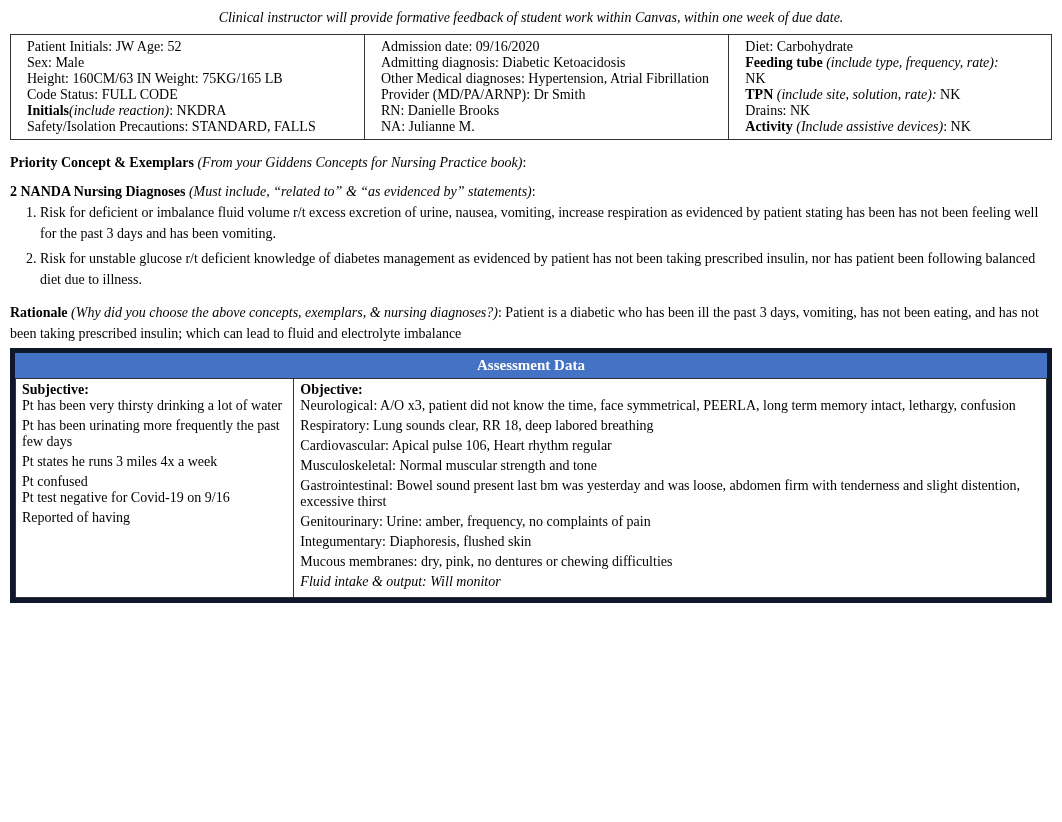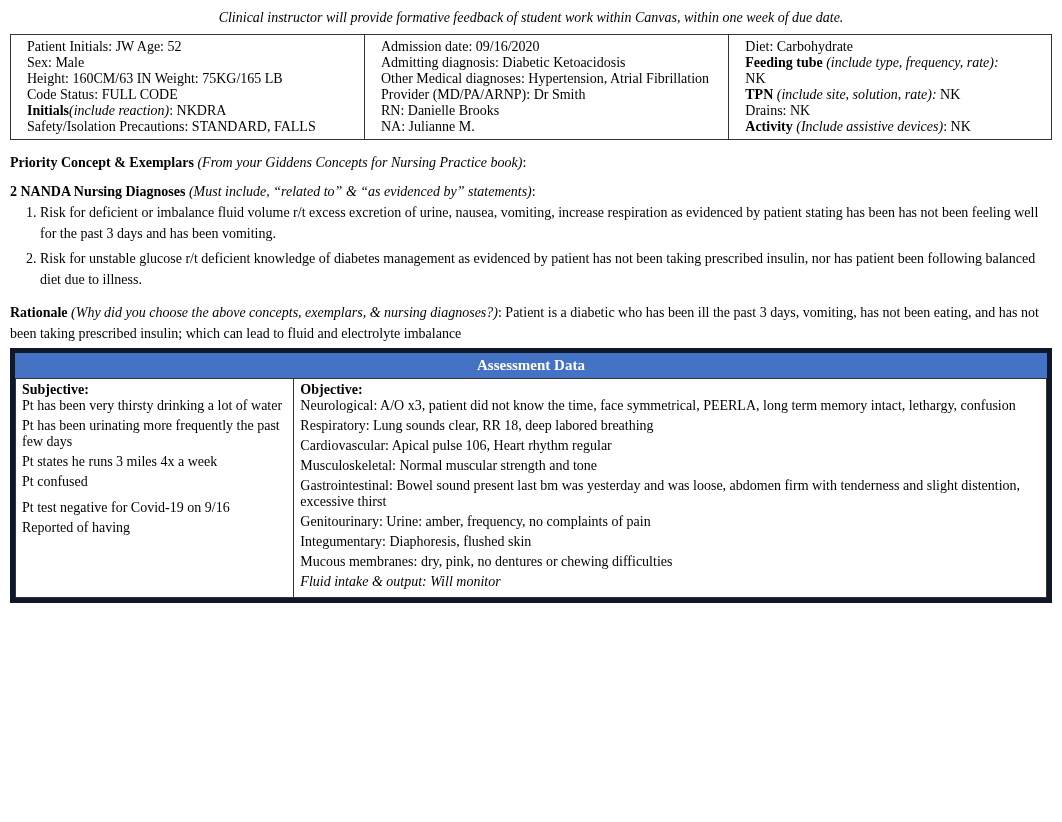--- a/index.html
+++ b/index.html
@@ -157,21 +157,21 @@
     <div class="assessment-header">Assessment Data</div>
     <table class="assessment-table">
       <tbody>
           <tr>
         <td style="width:27%; vertical-align:top;">
           <div class="subj-header">Subjective:</div>
           <div id="subjective-items">
                 <div style="margin-bottom: 4px;">Pt has been very thirsty drinking a lot of water</div>
                 <div style="margin-bottom: 4px;">Pt has been urinating more frequently the past few days</div>
                 <div style="margin-bottom: 4px;">Pt states he runs 3 miles 4x a week</div>
-                <div style="margin-bottom: 10px;">Pt confused</div>
+                <div style="margin-bottom: 0;">Pt confused</div>
                 <div style="margin-bottom: 4px;">Pt test negative for Covid-19 on 9/16</div>
                 <div style="margin-bottom: 4px;">Reported of having</div>
               </div>
         </td>
         <td style="width:73%; vertical-align:top;">
           <div class="obj-header">Objective:</div>
           <div id="objective-items">
                 <div style="margin-bottom: 4px;">Neurological: A/O x3, patient did not know the time, face symmetrical, PEERLA, long term memory intact, lethargy, confusion</div>
                 <div style="margin-bottom: 4px;">Respiratory: Lung sounds clear, RR 18, deep labored breathing</div>
                 <div style="margin-bottom: 4px;">Cardiovascular: Apical pulse 106, Heart rhythm regular</div>

